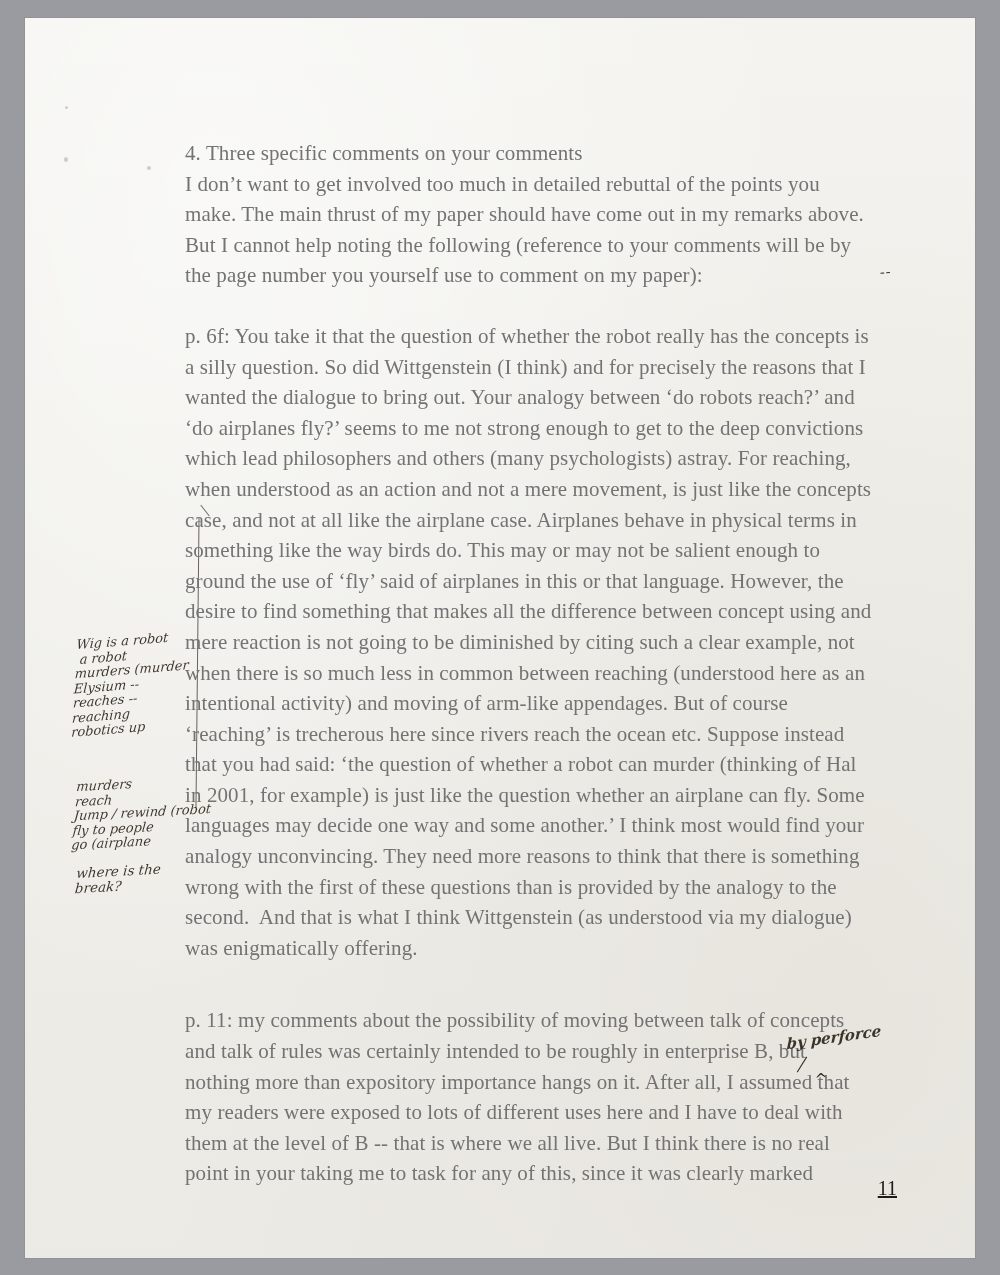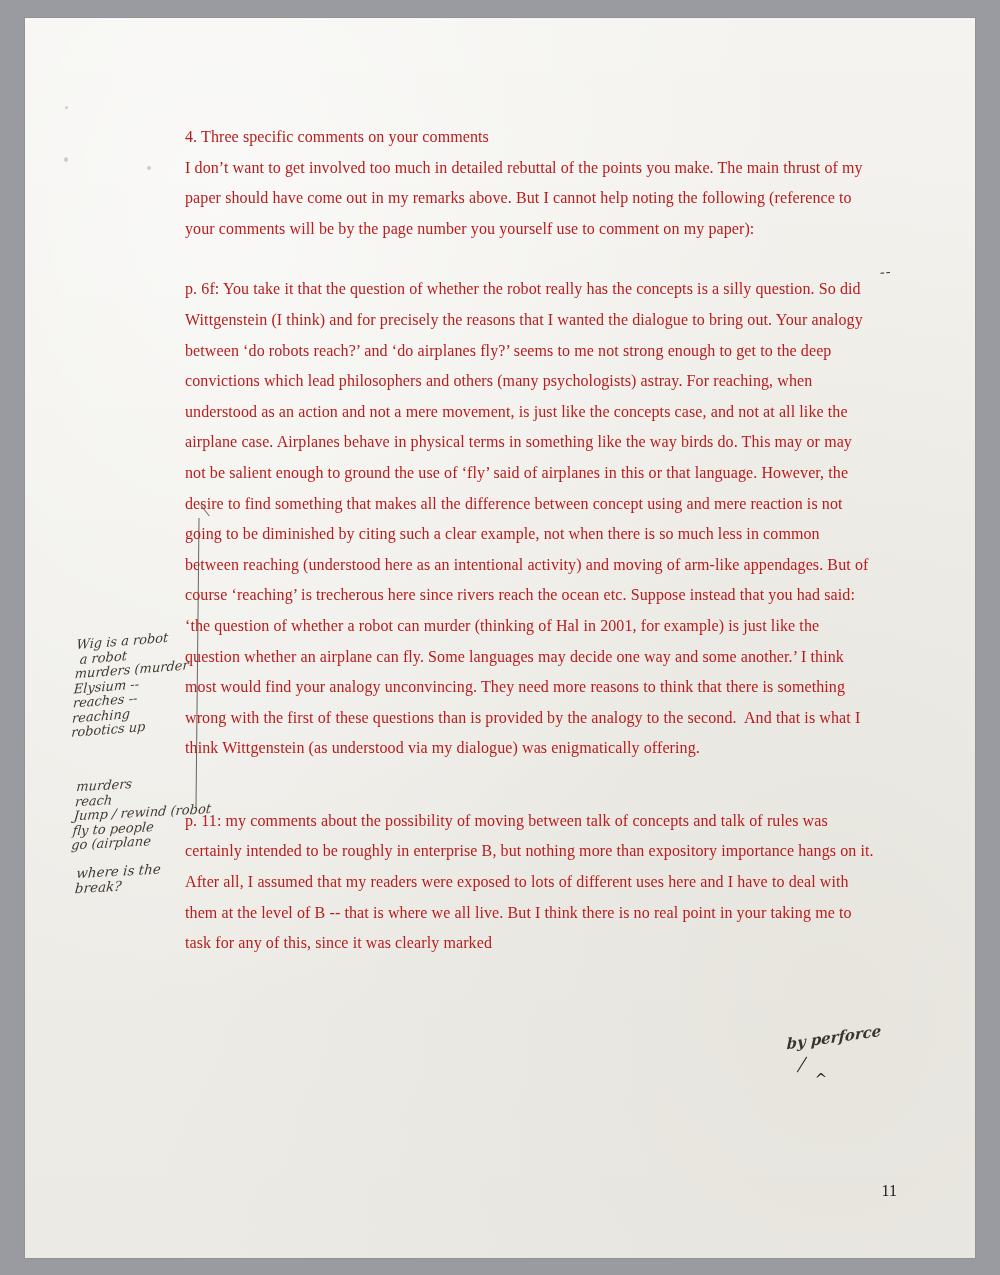--- a/index.html
+++ b/index.html
@@ -34,40 +34,41 @@
   }
   .speck {
     position: absolute;
     background: #b9b5ab;
     border-radius: 50%;
     opacity: .65;
   }
   .text-col {
     position: absolute;
     left: 160px;
-    top: 104px;
+    top: 120px;
     width: 690px;
-    font-size: 16px;
+    font-size: 21px;
     line-height: 30.6px;
-    color: #b91c1c;
+    color: #737373;
     letter-spacing: 0.1px;
   }
   .para {
     margin: 0 0 0 0;
     text-align: left;
     white-space: pre-wrap;
   }
   .gap-sm { height: 30px; }
   .gap-lg { height: 42px; }
   .page-number {
     position: absolute;
     right: 78px;
     bottom: 58px;
-    font-size: 16px;
+    font-size: 20px;
     color: #1b1b1b;
+    text-decoration: underline;
   }
   
   .hand {
     position: absolute;
     font-family: "DejaVu Serif", serif;
     color: #241c12;
     font-style: italic;
     line-height: 1.12;
     transform-origin: left top;
     white-space: pre;

